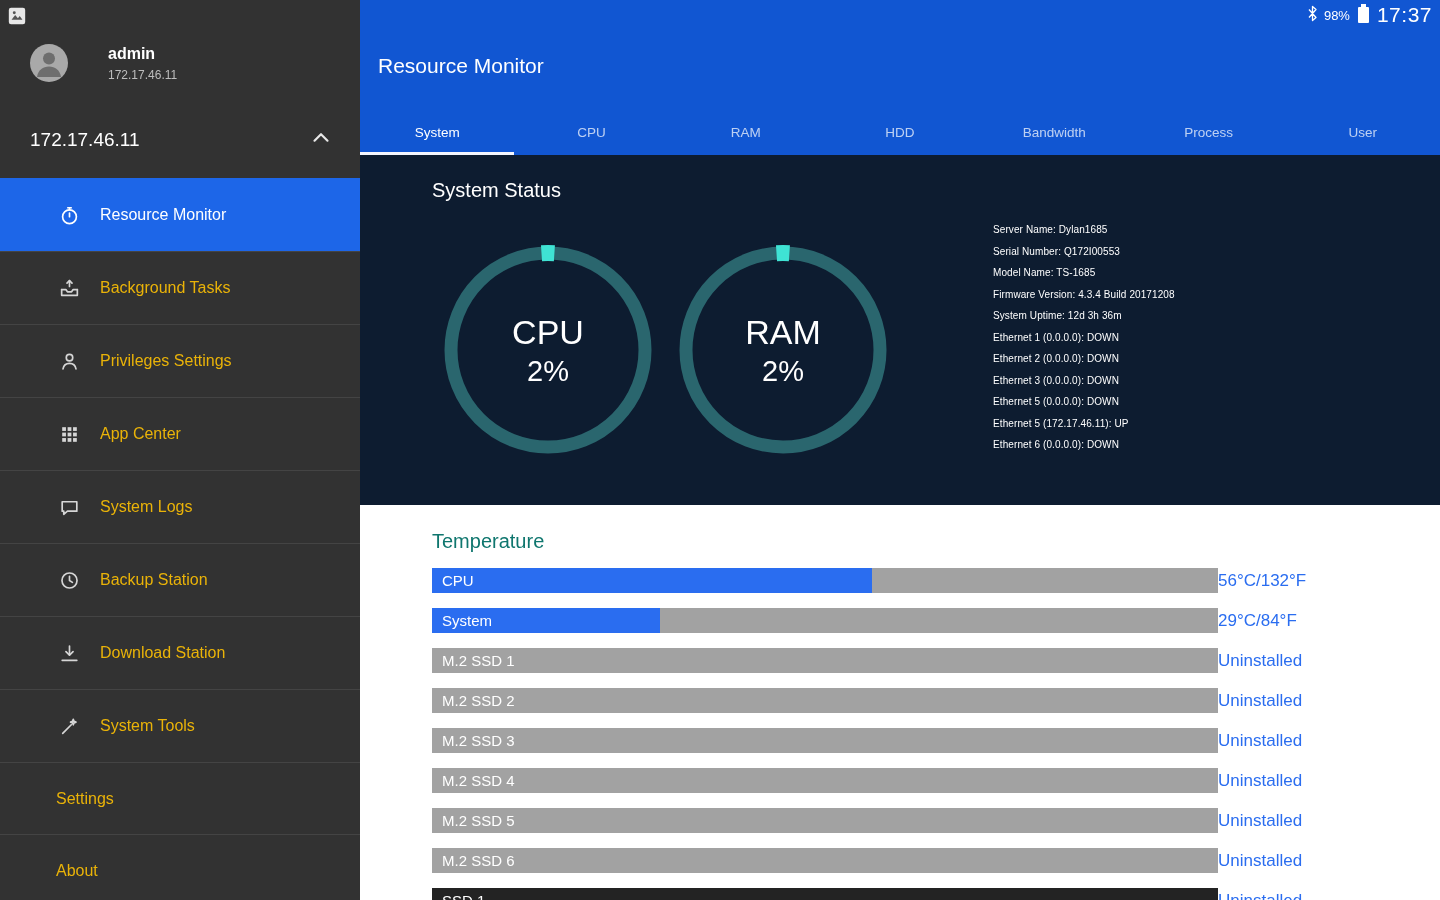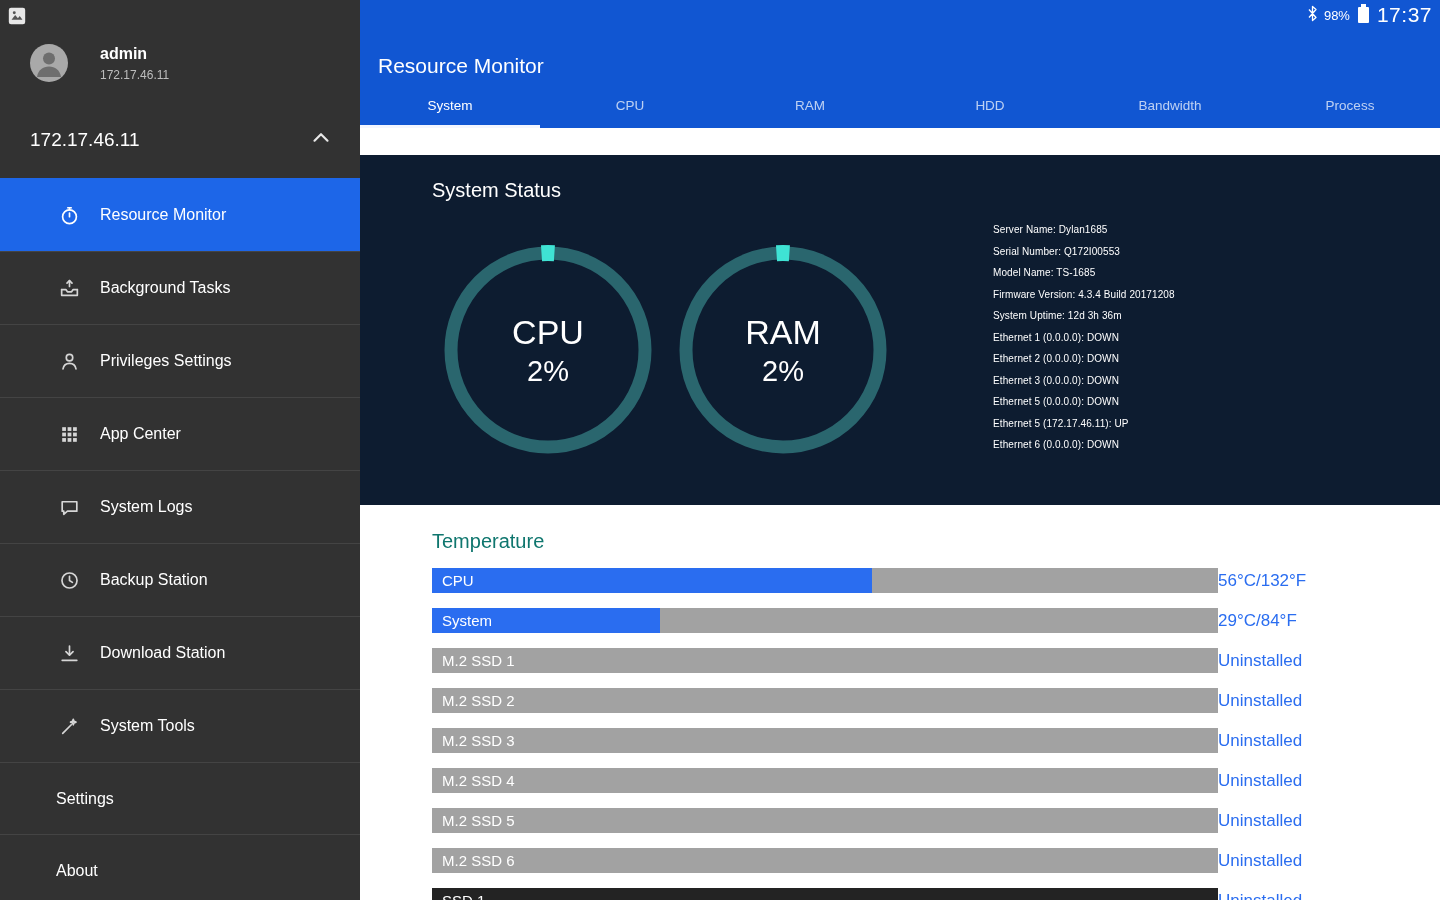--- a/index.html
+++ b/index.html
@@ -3,35 +3,35 @@
 <meta charset="utf-8">
 <style>
   *{margin:0;padding:0;box-sizing:border-box}
   html,body{width:1440px;height:900px;overflow:hidden;background:#fff;
     font-family:"Liberation Sans","DejaVu Sans",sans-serif}
   .screen{position:relative;width:1440px;height:900px;background:#fff}
 
   
   .sidebar{position:absolute;left:0;top:0;width:360px;height:900px;background:#323232;color:#ededed;z-index:2}
   .notif-icon{position:absolute;left:7px;top:6px;width:20px;height:20px}
-  .user{position:absolute;left:30px;top:44px;display:flex;gap:32px;align-items:center}
+  .user{position:absolute;left:30px;top:44px;display:flex;gap:40px;align-items:center}
   .avatar{width:38px;height:38px;border-radius:50%;background:#a9a9a9;display:flex;align-items:center;justify-content:center;overflow:hidden}
   .user-name{font-size:16px;font-weight:bold;color:#fff;line-height:18px}
   .user-ip{font-size:12px;color:#bdbdbd;margin-top:5px}
   .server-row{position:absolute;left:0;top:110px;width:360px;height:60px;display:flex;align-items:center;justify-content:space-between;padding:0 26px 0 30px;font-size:19px;color:#fff;cursor:pointer}
   .menu{position:absolute;top:178px;left:0;width:360px}
-  .menu-item{height:73px;display:flex;align-items:center;gap:18px;padding-left:56px;font-size:16px;color:#ffffff;border-top:1px solid rgba(255,255,255,.09);cursor:pointer}
+  .menu-item{height:73px;display:flex;align-items:center;gap:18px;padding-left:56px;font-size:16px;color:#eab308;border-top:1px solid rgba(255,255,255,.09);cursor:pointer}
   .menu-item.active{background:#1d66e8;color:#fff;border-top-color:transparent}
   .menu-item.footer{height:72px}
   .micon{width:26px;display:flex;justify-content:center;color:#d6d6d6}
   .menu-item.active .micon{color:#fff}
 
   
   .main{position:absolute;left:360px;top:0;width:1080px;height:900px}
-  .header{position:absolute;top:0;left:0;width:1080px;height:128px;background:#1156d2}
+  .header{position:absolute;top:0;left:0;width:1080px;height:155px;background:#1156d2}
   .status-row{position:absolute;top:3px;right:8px;display:flex;align-items:center;gap:5px;color:#fff}
   .pct{font-size:13px}
   .battery{width:11px;height:16px;background:#fff;border-radius:1px;position:relative;margin:0 3px}
   .battery::before{content:"";position:absolute;top:-3px;left:3px;width:5px;height:3px;background:#fff}
   .time{font-size:21px;letter-spacing:.5px}
   .header-title{position:absolute;left:18px;top:54px;font-size:21px;color:#fff}
   .tabs{position:absolute;bottom:0;left:0;width:1080px;height:46px;display:flex}
   .tab{flex:1;display:flex;align-items:center;justify-content:center;font-size:13.5px;color:rgba(255,255,255,.72);position:relative;cursor:pointer}
   .tab.active{color:#fff}
   .tab.active::after{content:"";position:absolute;bottom:0;left:0;right:0;height:3px;background:#f3f6ff}
@@ -203,20 +203,21 @@
         <span class="time">17:37</span>
       </div>
       <div class="header-title">Resource Monitor</div>
       <div class="tabs">
           <div class="tab active">System</div>
           <div class="tab">CPU</div>
           <div class="tab">RAM</div>
           <div class="tab">HDD</div>
           <div class="tab">Bandwidth</div>
           <div class="tab">Process</div>
+          <div class="tab">User</div>
         </div>
     </div>
 
     <div class="panel">
       <div class="panel-title">System Status</div>
       <div class="gauges">
           <div class="gauge">
             <svg width="210" height="210" viewBox="0 0 210 210">
        <circle cx="105" cy="105" r="97" fill="none" stroke="#2a666e" stroke-width="13"></circle>
        <circle cx="105" cy="105" r="97" fill="none" stroke="#3fe3d4" stroke-width="16" stroke-dasharray="13 609.4689747964198" transform="rotate(-93.83940790551583 105 105)"></circle>

